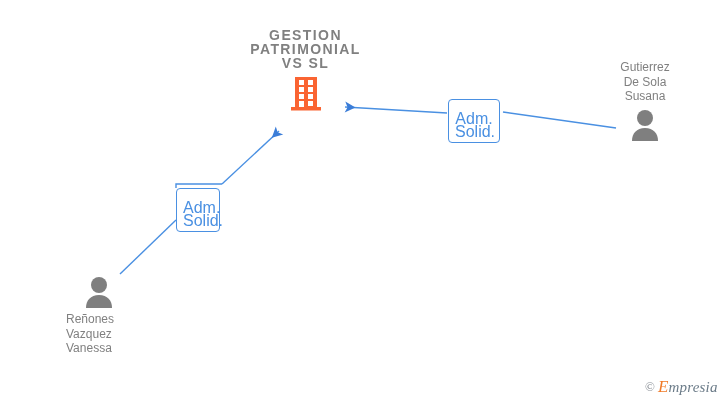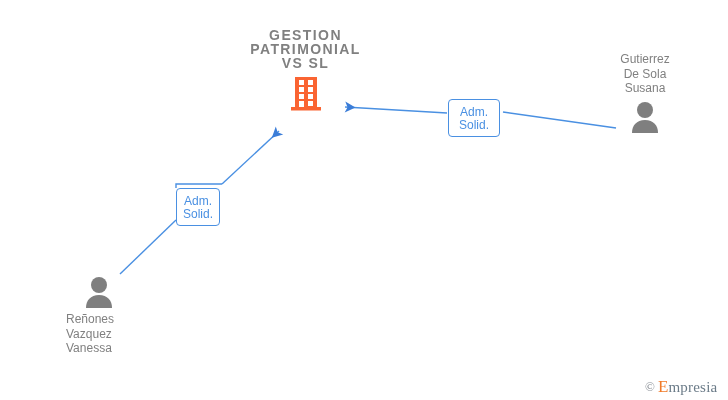--- a/index.html
+++ b/index.html
@@ -52,39 +52,40 @@
     width: 120px;
   }
   .person-node.right { left: 585px; top: 52px; text-align: center; }
   .person-node.left  { left: 62px;  top: 276px; text-align: left; }
 
   .person-name {
     font-size: 12px;
     color: #808080;
     line-height: 14.5px;
     white-space: pre-line;
+    margin-top: 8px;
   }
   .person-icon-wrap { display: flex; }
   .person-node.right .person-icon-wrap { justify-content: center; }
   .person-node.left  .person-icon-wrap { justify-content: flex-start; padding-left: 20px; }
   .person-node.right .person-icon-wrap { margin-top: 5px; }
   .person-node.left  .person-name { margin-top: 4px; padding-left: 4px; }
 
   
   .rel-label {
     position: absolute;
     box-sizing: border-box;
     background: #ffffff;
     border: 1px solid #4a90e2;
     border-radius: 4px;
     color: #4a90e2;
-    font-size: 12px;
+    font-size: 16px;
     line-height: 13px;
     text-align: center;
-    padding: 6px 6px 4px 6px;
+    padding: 12px 6px 4px 6px;
     white-space: pre-line;
   }
   #rel-label-0 { left: 448px; top: 99px; width: 52px; }
   #rel-label-1 { left: 176px; top: 188px; width: 44px; }
 
   
   .watermark {
     position: absolute;
     left: 645px;
     top: 377px;
@@ -92,20 +93,21 @@
     align-items: center;
     gap: 3px;
   }
   .wm-c {
     font-size: 13px;
     color: #8a8f96;
     font-family: "Liberation Serif", serif;
   }
   .wm-text {
     font-family: "Liberation Serif", serif;
+    font-style: italic;
     font-size: 15px;
     color: #6b7b88;
     letter-spacing: 0.2px;
   }
   .wm-text .wm-e { color: #f07a28; font-size: 17px; }
 </style>
 </head>
 <body>
 
 <div id="canvas">

